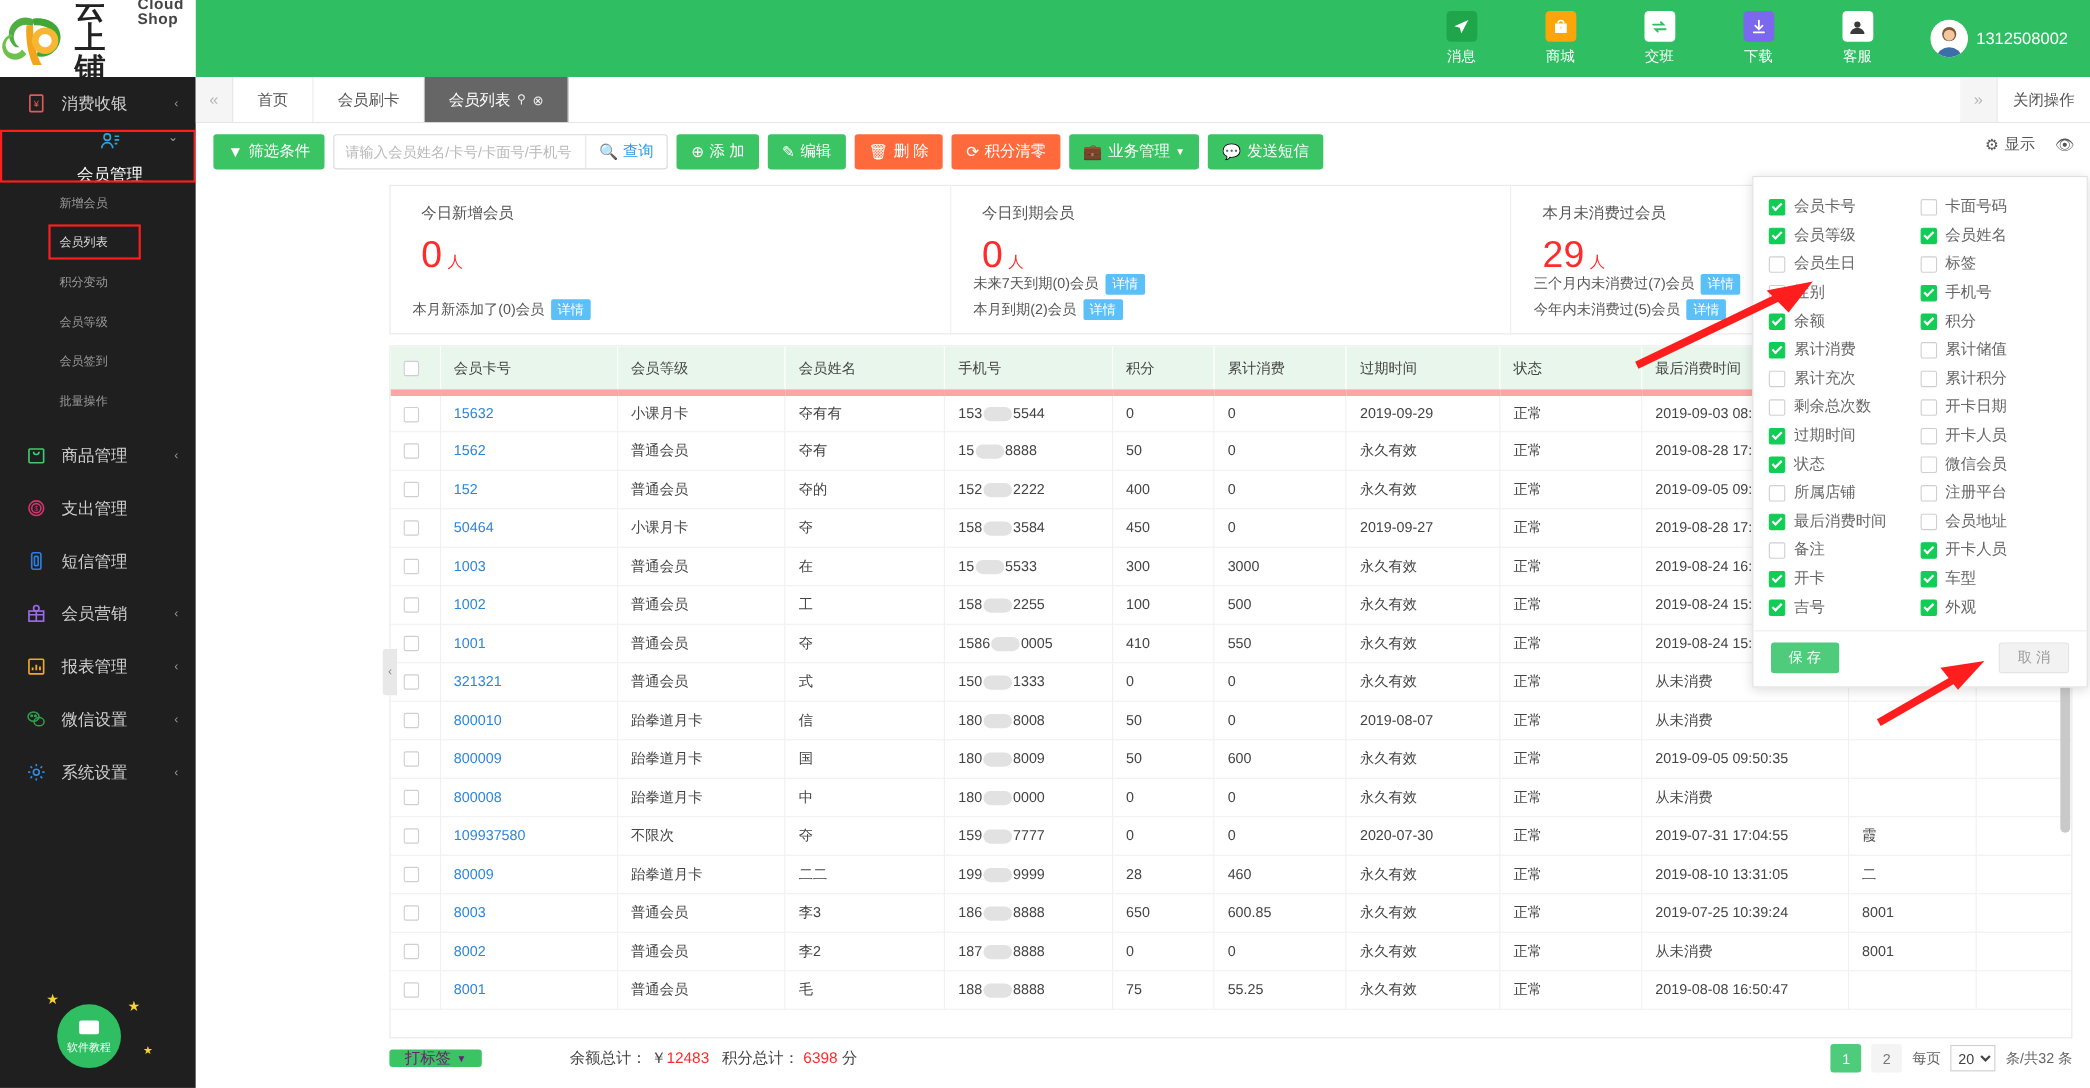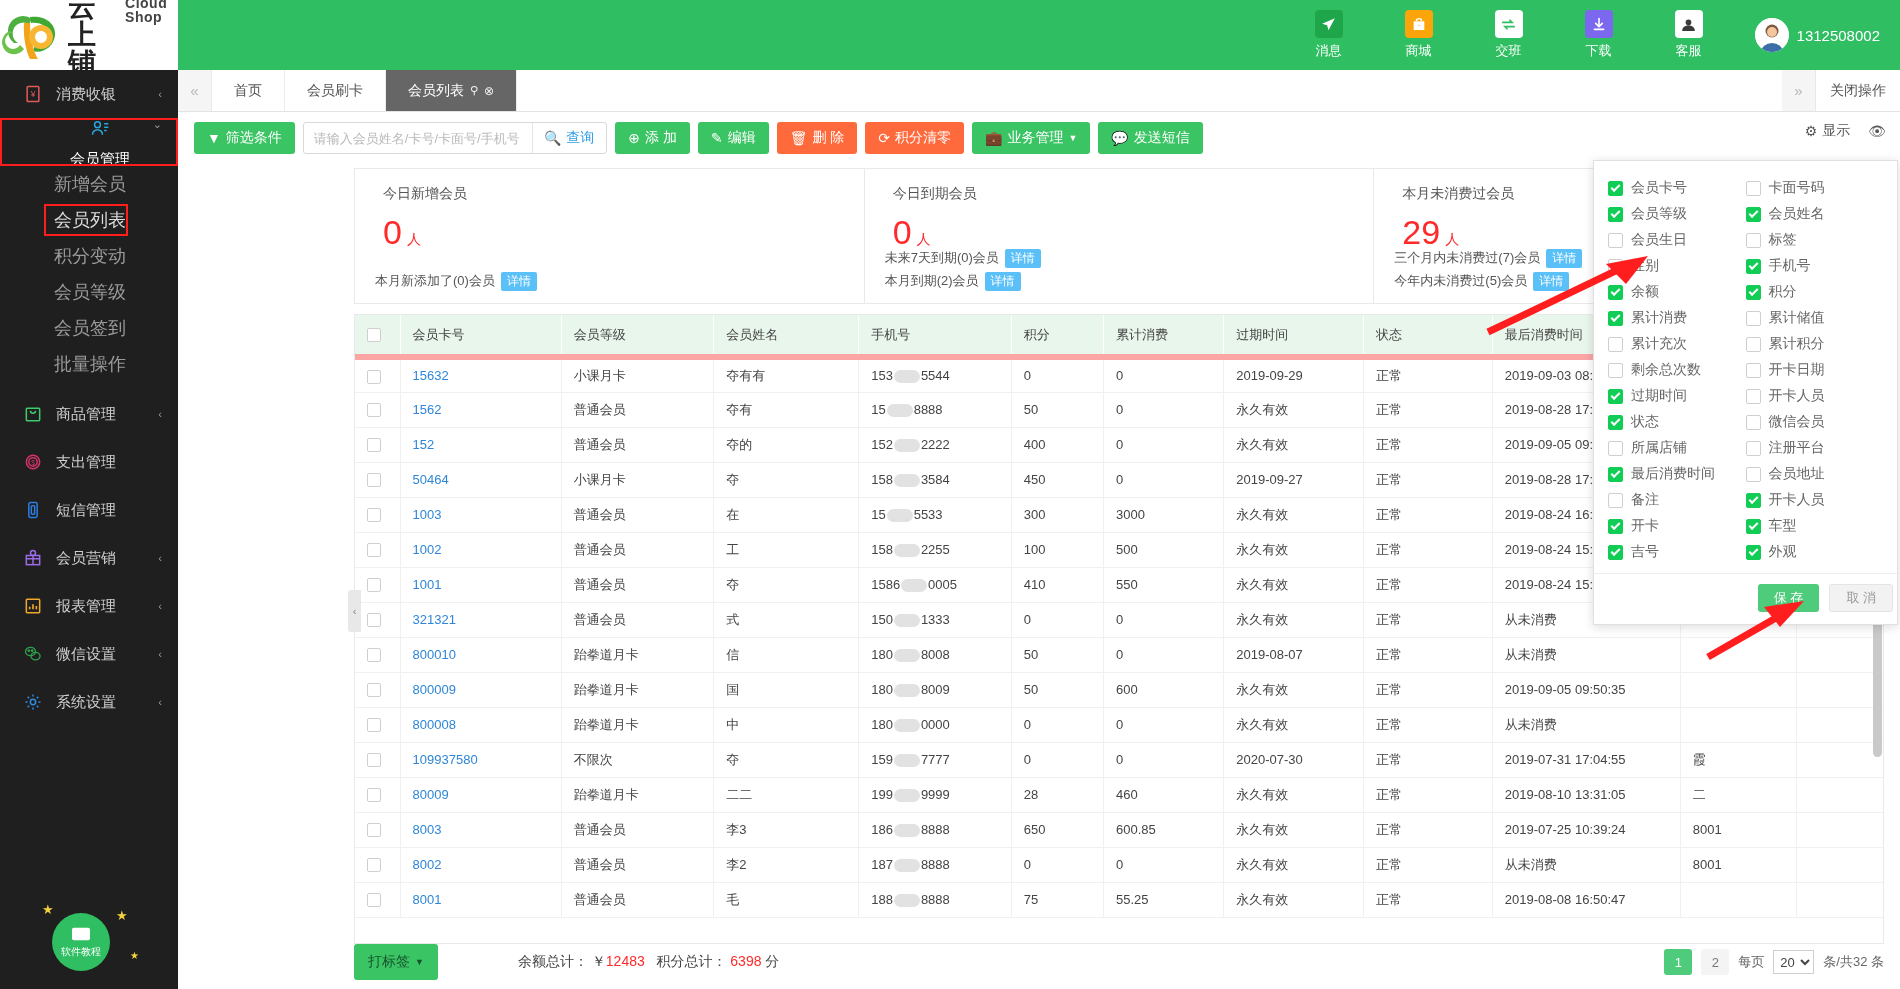--- a/index.html
+++ b/index.html
@@ -34,21 +34,21 @@
   .avatar { width: 34px; height: 34px; border-radius: 50%; background: #fff; overflow: hidden; position: relative; }
   .avatar-phone { color: #fff; font-size: 15px; white-space: nowrap; }
 
   
   .sidebar { position: absolute; left: 0; top: 70px; width: 178px; height: 919px; background: #1F1F1F; overflow: hidden; }
   .nav-item { height: 48px; display: flex; align-items: center; padding-left: 22px; gap: 12px; cursor: pointer;
               color: #CFCFCF; font-size: 15px; position: relative; }
   .nav-item.active-box { outline: 2px solid #FF1D1D; outline-offset: -2px; flex-direction: column; }
   .nav-icon { width: 22px; height: 22px; display: flex; align-items: center; justify-content: center; }
   .nav-caret { position: absolute; right: 16px; font-size: 11px; color: #9a9a9a; }
-  .sub-item { height: 36px; display: flex; align-items: center; padding-left: 54px; color: #9b9b9b; font-size: 18px; cursor: pointer; }
+  .sub-item { height: 36px; display: flex; align-items: center; padding-left: 54px; color: #9b9b9b; font-size: 11px; cursor: pointer; }
   .sub-item.boxed { position: relative; }
   .sub-item.boxed .boxhl { position: absolute; left: 44px; top: 2px; width: 84px; height: 32px; border: 2px solid #FF1D1D; }
   .side-spacer { height: 8px; }
 
   .help-bubble { position: absolute; left: 52px; bottom: 18px; width: 58px; height: 58px; border-radius: 50%;
                  background: #2FBF62; display: flex; flex-direction: column; align-items: center; justify-content: center;
                  color: #fff; font-size: 10px; cursor: pointer; }
   .star { position: absolute; color: #F5D33C; font-size: 13px; }
 
   
@@ -108,42 +108,42 @@
         background: #fff; vertical-align: middle; cursor: pointer; }
   .masked { display: inline-block; width: 26px; height: 13px; background: #e2e2e2; border-radius: 7px;
             vertical-align: middle; margin: 0 1px; }
   .collapse-handle { position: absolute; left: 170px; top: 478px; width: 13px; height: 42px; background: #e8e8e8;
                      display: flex; align-items: center; justify-content: center; color: #888; font-size: 11px;
                      border-radius: 3px 0 0 3px; cursor: pointer; z-index: 5; }
   .vscroll { position: absolute; right: 1px; top: 42px; width: 9px; height: 400px; background: #c9c9c9; border-radius: 5px; }
 
   
   .footer { position: absolute; left: 176px; bottom: 10px; width: 1530px; height: 34px; display: flex; align-items: center; }
-  .tag-btn { height: 36px; background: #3BC463; color: #14532d; font-size: 14px; border-radius: 3px; padding: 0 14px;
+  .tag-btn { height: 16px; background: #3BC463; color: #701a75; font-size: 14px; border-radius: 3px; padding: 0 14px;
              display: flex; align-items: center; gap: 5px; cursor: pointer; }
   .totals { margin-left: 80px; font-size: 14px; color: #444; }
   .totals .num { color: #FF2A2A; }
   .pager { margin-left: auto; display: flex; align-items: center; gap: 9px; font-size: 13px; color: #666; }
   .page-btn { min-width: 28px; height: 26px; display: flex; align-items: center; justify-content: center;
               border-radius: 3px; cursor: pointer; color: #777; background: #f4f4f4; }
   .page-btn.active { background: #4ECB7B; color: #fff; }
   .per-select { height: 24px; border: 1px solid #cfcfcf; font-size: 13px; padding: 0 2px; background: #fff;
                 font-family: "Liberation Sans", sans-serif; color: #444; }
 
   
   .col-panel { position: absolute; left: 1593px; top: 160px; width: 305px; background: #fff;
                border: 1px solid #e0e0e0; box-shadow: 0 2px 10px rgba(0,0,0,.14); z-index: 40; padding: 10px 0 0 0; }
   .col-grid { display: grid; grid-template-columns: 1fr 1fr; padding: 4px 14px 8px 14px; }
   .col-opt { display: flex; align-items: center; gap: 8px; height: 26px; font-size: 14px; color: #666; cursor: pointer; }
   .chk { width: 15px; height: 15px; border: 1px solid #cfcfcf; border-radius: 2px; background: #fff;
          display: flex; align-items: center; justify-content: center; flex: none; }
   .chk.on { background: #11CC55; border-color: #11CC55; }
   .chk .tick { width: 9px; height: 5px; border-left: 2px solid #fff; border-bottom: 2px solid #fff;
                transform: rotate(-45deg) translate(1px,-1px); }
-  .col-actions { border-top: 1px solid #eee; padding: 10px 4px 12px; display: flex; justify-content: flex-end; gap: 10px; }
+  .col-actions { border-top: 1px solid #eee; padding: 10px 16px 12px; display: flex; justify-content: space-between; gap: 10px; }
   .save-btn { background: #4ECB7B; color: #fff; border: none; border-radius: 3px; height: 28px; padding: 0 16px;
               font-size: 13px; cursor: pointer; font-family: "Liberation Sans", sans-serif; }
   .cancel-btn { background: #f2f2f2; color: #999; border: 1px solid #e4e4e4; border-radius: 3px; height: 28px;
                 padding: 0 16px; font-size: 13px; cursor: pointer; font-family: "Liberation Sans", sans-serif; }
 
   .arrow-svg { position: absolute; z-index: 60; pointer-events: none; }
 </style>
 </head>
 <body>
 

